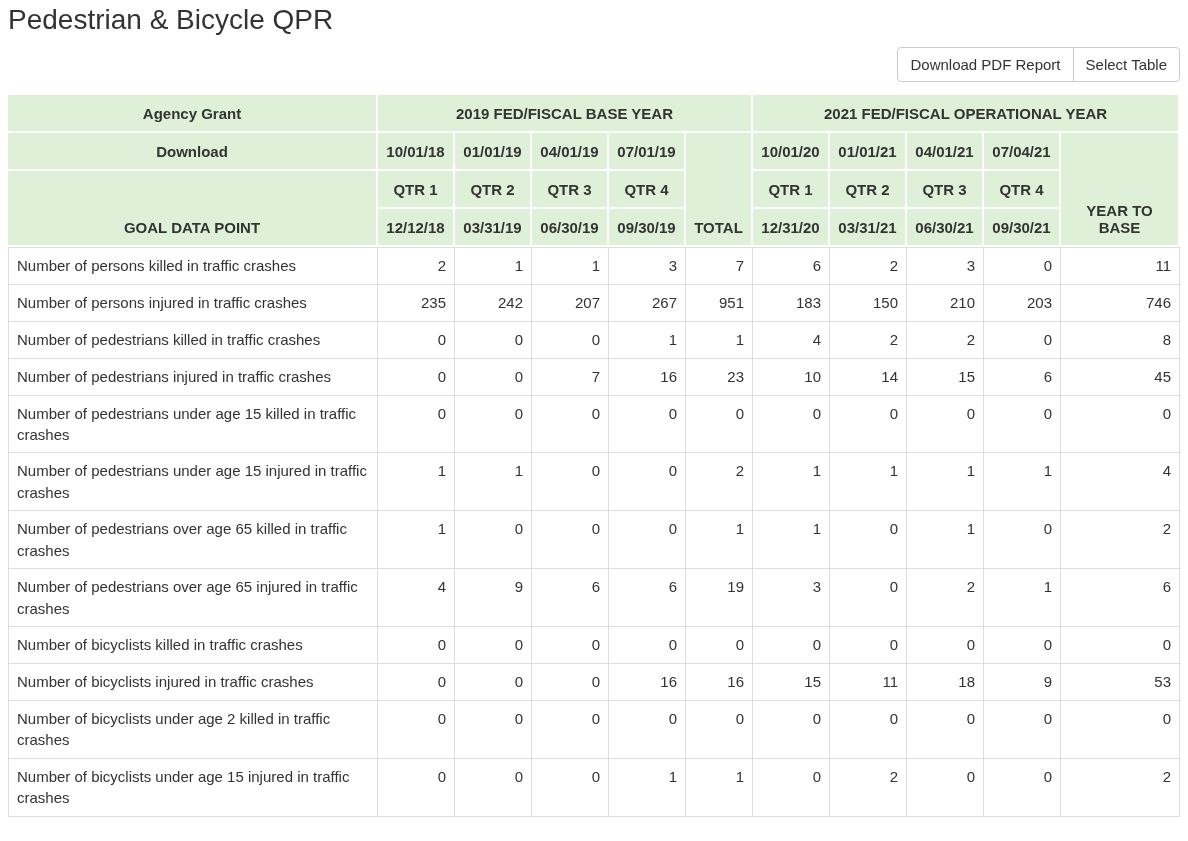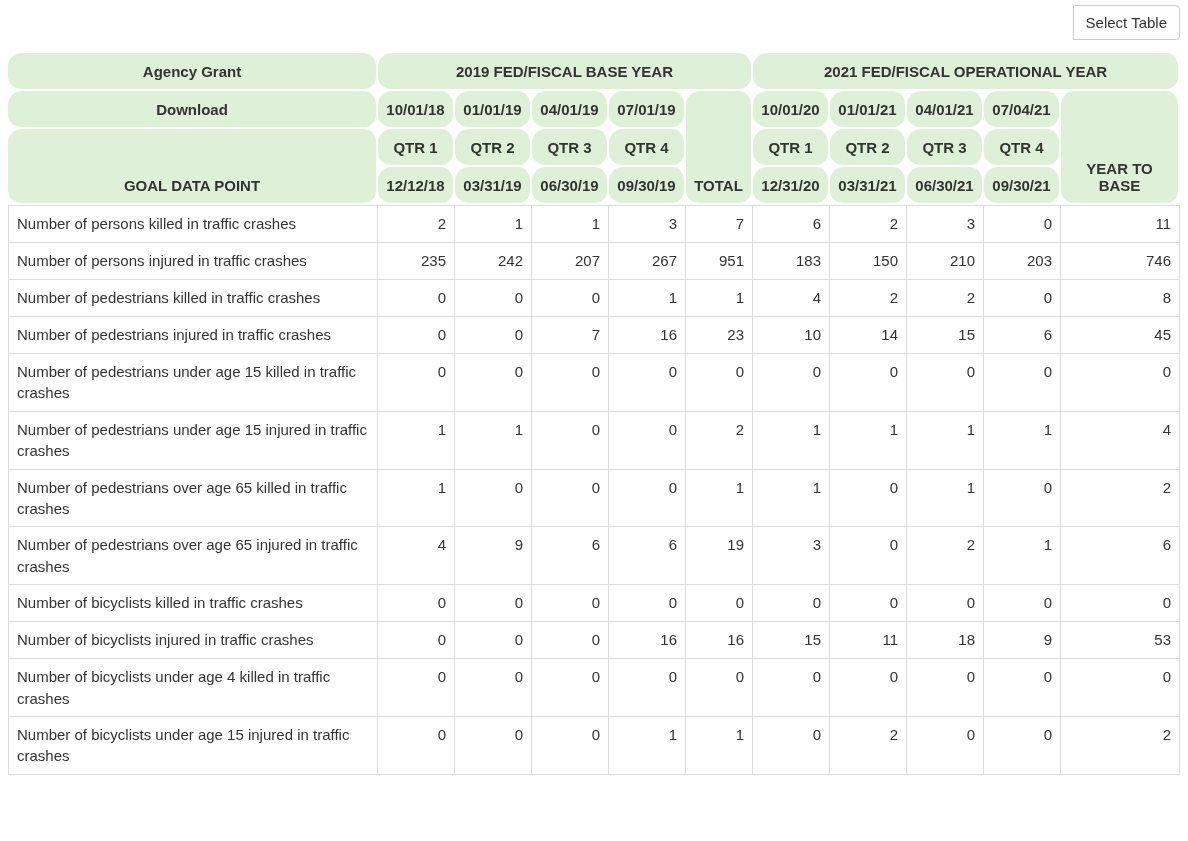--- a/index.html
+++ b/index.html
@@ -51,21 +51,20 @@
   th {
     background: #dff0d8;
     border-right: 2px solid #ffffff;
     border-bottom: 2px solid #ffffff;
     font-size: 15px;
     font-weight: bold;
     color: #333333;
     text-align: center;
     vertical-align: middle;
     padding: 4px 8px;
-    border-radius: 14px;
   }
   th.vbottom { vertical-align: bottom; padding-bottom: 9px; }
   tbody tr { height: 37px; padding-left: 37px; }
   td {
     border-right: 1px solid #dddddd;
     border-bottom: 1px solid #dddddd;
     font-size: 15px;
     line-height: 1.42857;
     color: #333333;
     padding: 7px 8px;
@@ -74,23 +73,25 @@
   }
   td:first-child { border-left: 1px solid #dddddd; text-align: left; }
   tbody tr:first-child td { border-top: 1px solid #dddddd; }
   td.num { text-align: right; }
 </style>
 </head>
 <body>
 
 <div class="page">
 
+  <h1 class="page-title">Pedestrian &amp; Bicycle QPR</h1>
 
   <div class="toolbar">
     <div class="btn-group">
+      <button class="btn">Download PDF Report</button>
       <button class="btn">Select Table</button>
     </div>
   </div>
 
   <table class="qpr">
     <colgroup>
       <col style="width:370px">
       <col style="width:77px">
         <col style="width:77px">
         <col style="width:77px">
@@ -268,21 +269,21 @@
       <td class="num">0</td>
       <td class="num">16</td>
       <td class="num">16</td>
       <td class="num">15</td>
       <td class="num">11</td>
       <td class="num">18</td>
       <td class="num">9</td>
       <td class="num">53</td>
     </tr>
         <tr>
-      <td>Number of bicyclists under age 4 killed in traffic crashes</td>
+      <td>Number of bicyclists under age 2 killed in traffic crashes</td>
       <td class="num">0</td>
       <td class="num">0</td>
       <td class="num">0</td>
       <td class="num">0</td>
       <td class="num">0</td>
       <td class="num">0</td>
       <td class="num">0</td>
       <td class="num">0</td>
       <td class="num">0</td>
       <td class="num">0</td>

